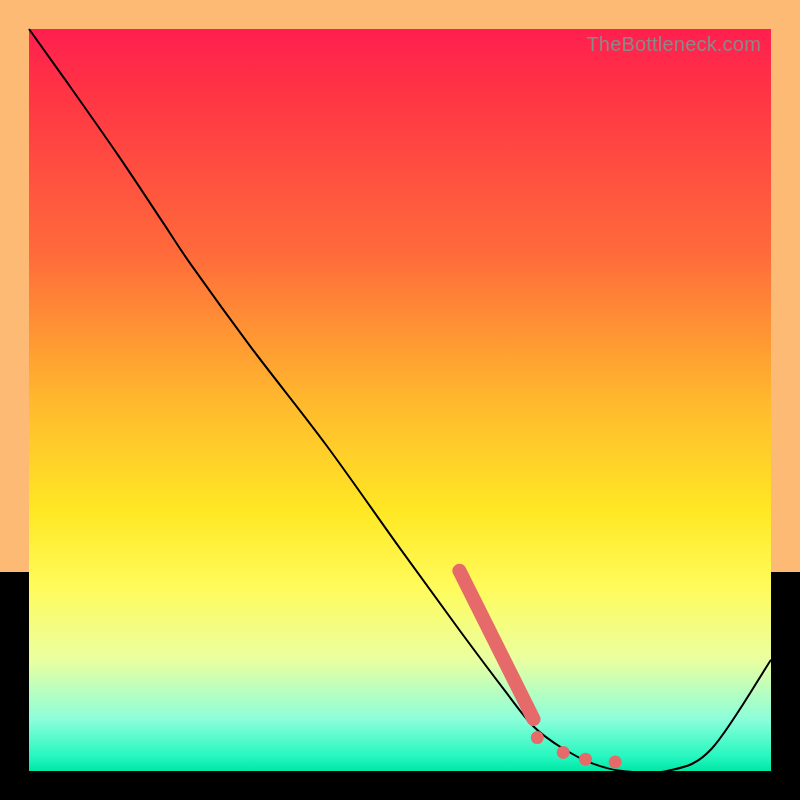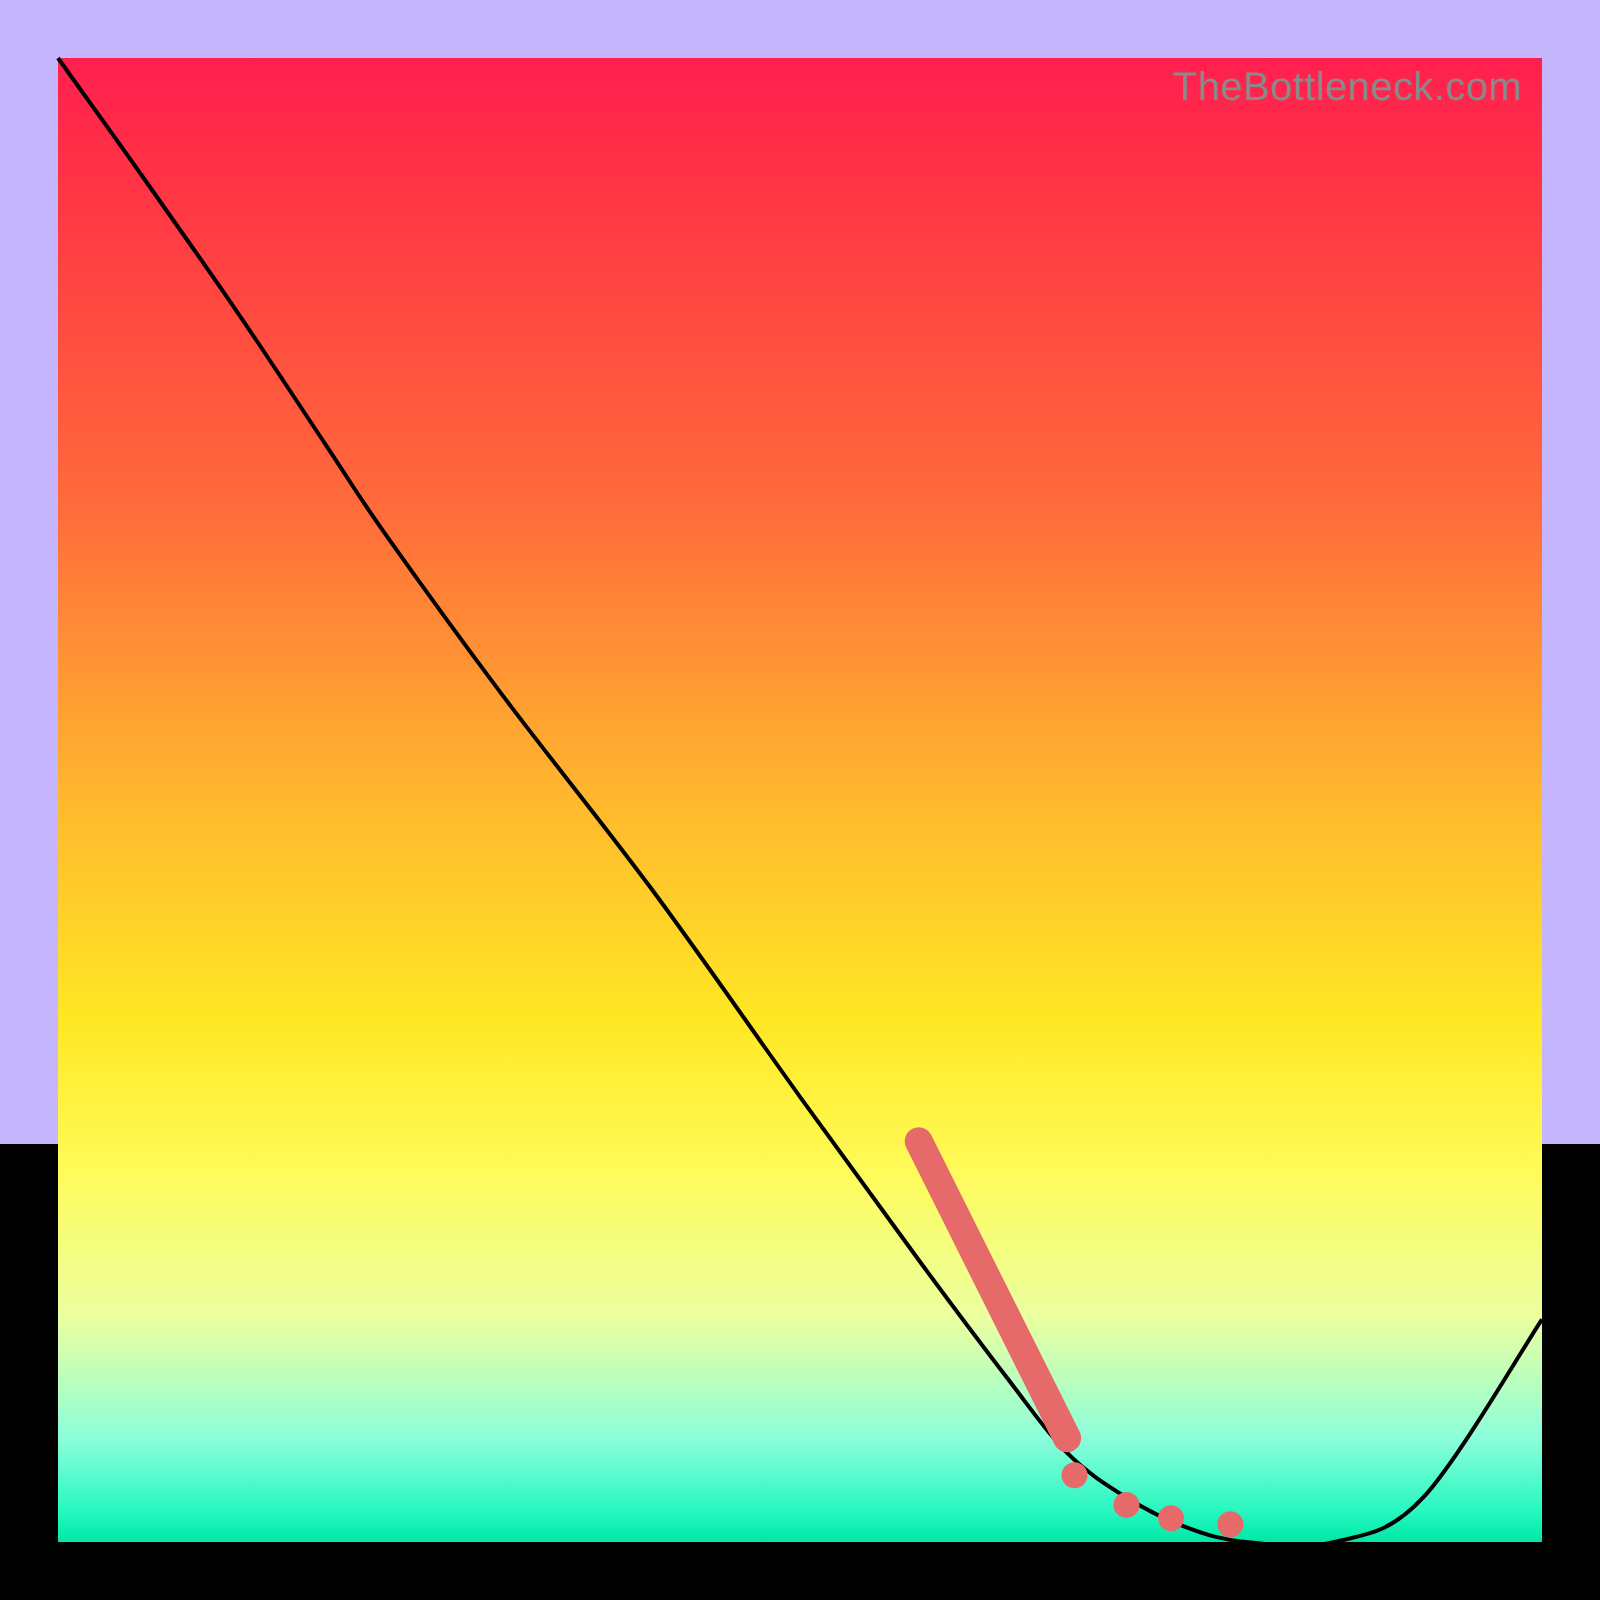--- a/index.html
+++ b/index.html
@@ -10,21 +10,21 @@
     background: #000;
     overflow: hidden;
     font-family: Arial, Helvetica, sans-serif;
   }
   .frame {
     position: absolute;
     top: 0;
     left: 0;
     width: 800px;
     height: 572px;
-    background: #c4b5fd;
+    background: #fdba74;
   }
   .plot-area {
     position: absolute;
     left: 29px;
     top: 29px;
     width: 742px;
     height: 742px;
     
     background: linear-gradient(
       to bottom,

